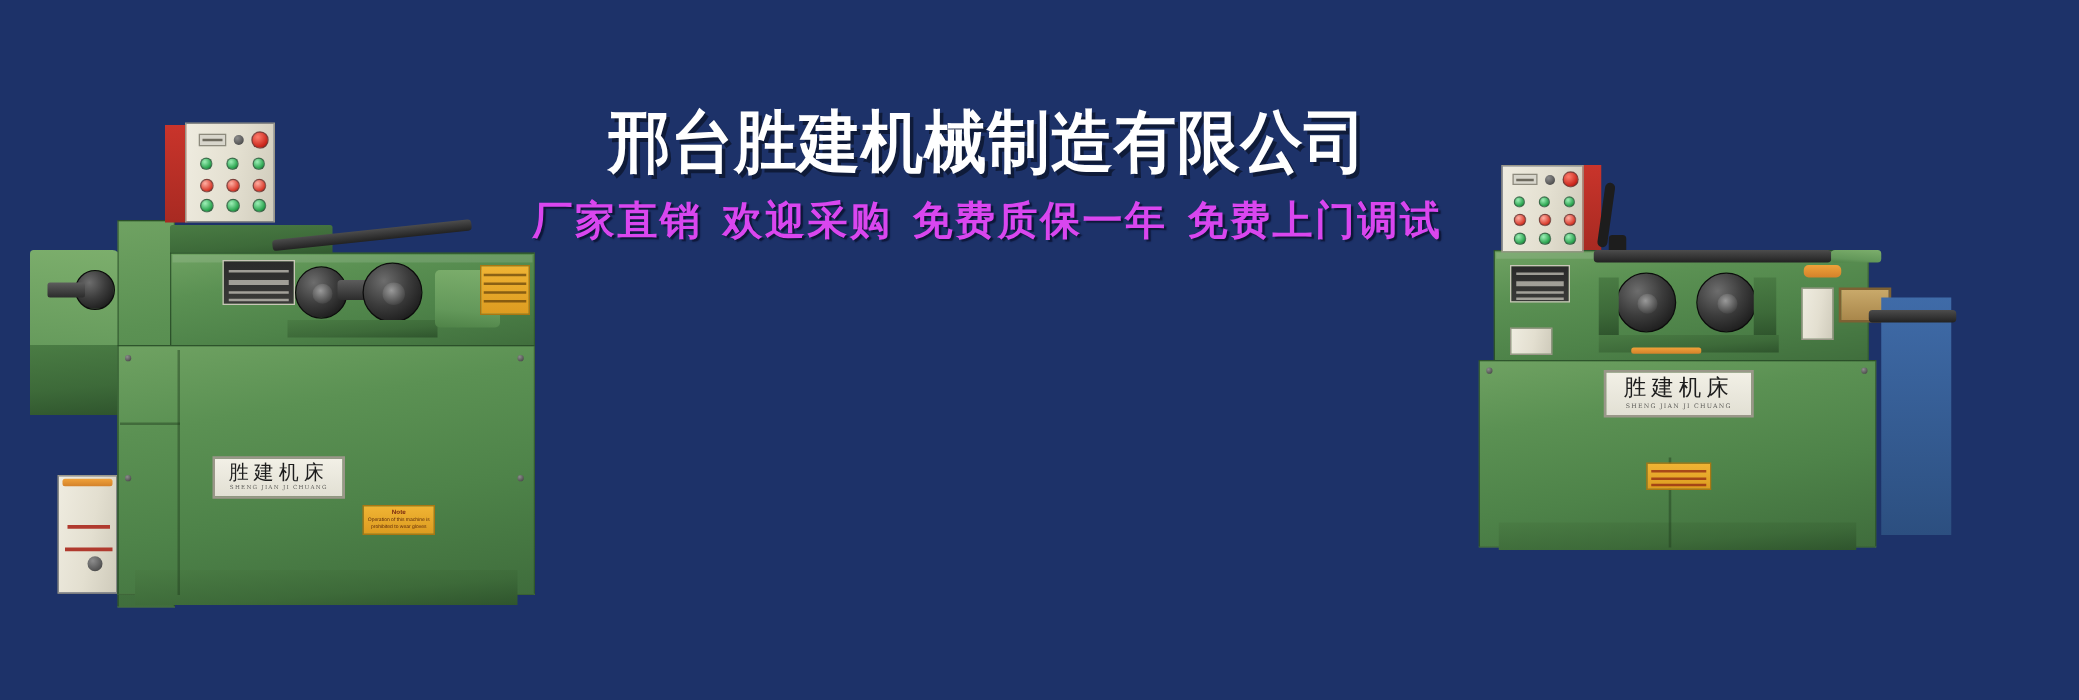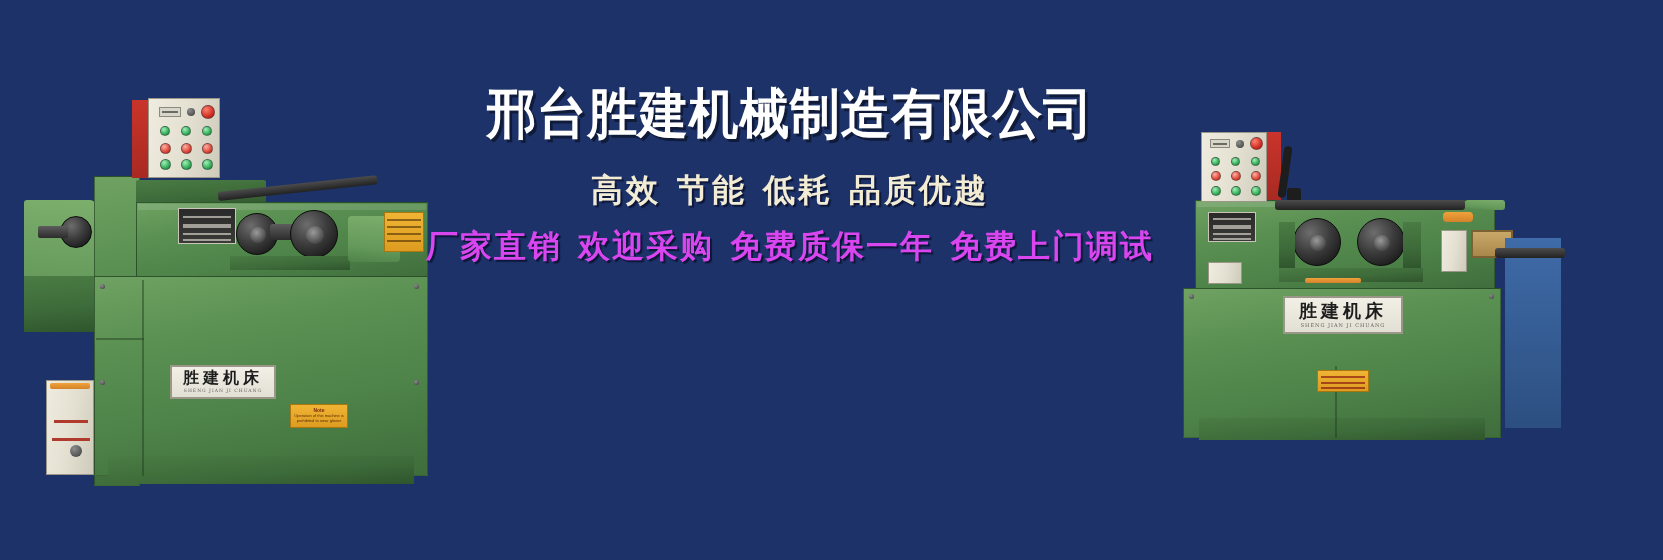--- a/index.html
+++ b/index.html
@@ -93,21 +93,21 @@
   .nameplate{
     position:absolute;
     background:linear-gradient(180deg,#f2f0e6 0%,#e2e0d4 100%);
     border:2px solid #9a9789;
     display:flex;flex-direction:column;
     align-items:center;justify-content:center;
     color:#1d1d1d;
     font-family:"DejaVu Serif","Liberation Serif",serif;
     overflow:hidden;
   }
-  .nameplate .cn{font-weight:700;letter-spacing:4px;line-height:1;}
+  .nameplate .cn{font-weight:400;letter-spacing:4px;line-height:1;}
   .nameplate .en{letter-spacing:1px;opacity:.7;line-height:1;}
   .spec-plate{
     position:absolute;
     background:linear-gradient(180deg,#2a2a2a 0%,#3a3a38 100%);
     border:1px solid #c9c6b8;
   }
   .spec-plate .sline{
     position:absolute;left:8%;right:8%;height:2px;background:rgba(235,232,220,.6);
   }
   .warn-label{
@@ -304,23 +304,20 @@
 
     <div class="bolt" style="left:14px;top:176px;width:5px;height:5px;"></div>
     <div class="bolt" style="left:314px;top:176px;width:5px;height:5px;"></div>
   </div>
 
   <div class="textblock">
 
     <div class="company-name">邢台胜建机械制造有限公司</div>
 
 
-    <div class="sub1">
-      <span>高效</span><span class="sp"></span><span>节能</span><span class="sp"></span><span>低耗</span><span class="sp"></span><span>品质优越</span>
-    </div>
 
     <div class="sub2">
       <span>厂家直销</span><span class="sp"></span><span>欢迎采购</span><span class="sp"></span><span>免费质保一年</span><span class="sp"></span><span>免费上门调试</span>
     </div>
 
   </div>
 
 </div>
 
 </body></html>

